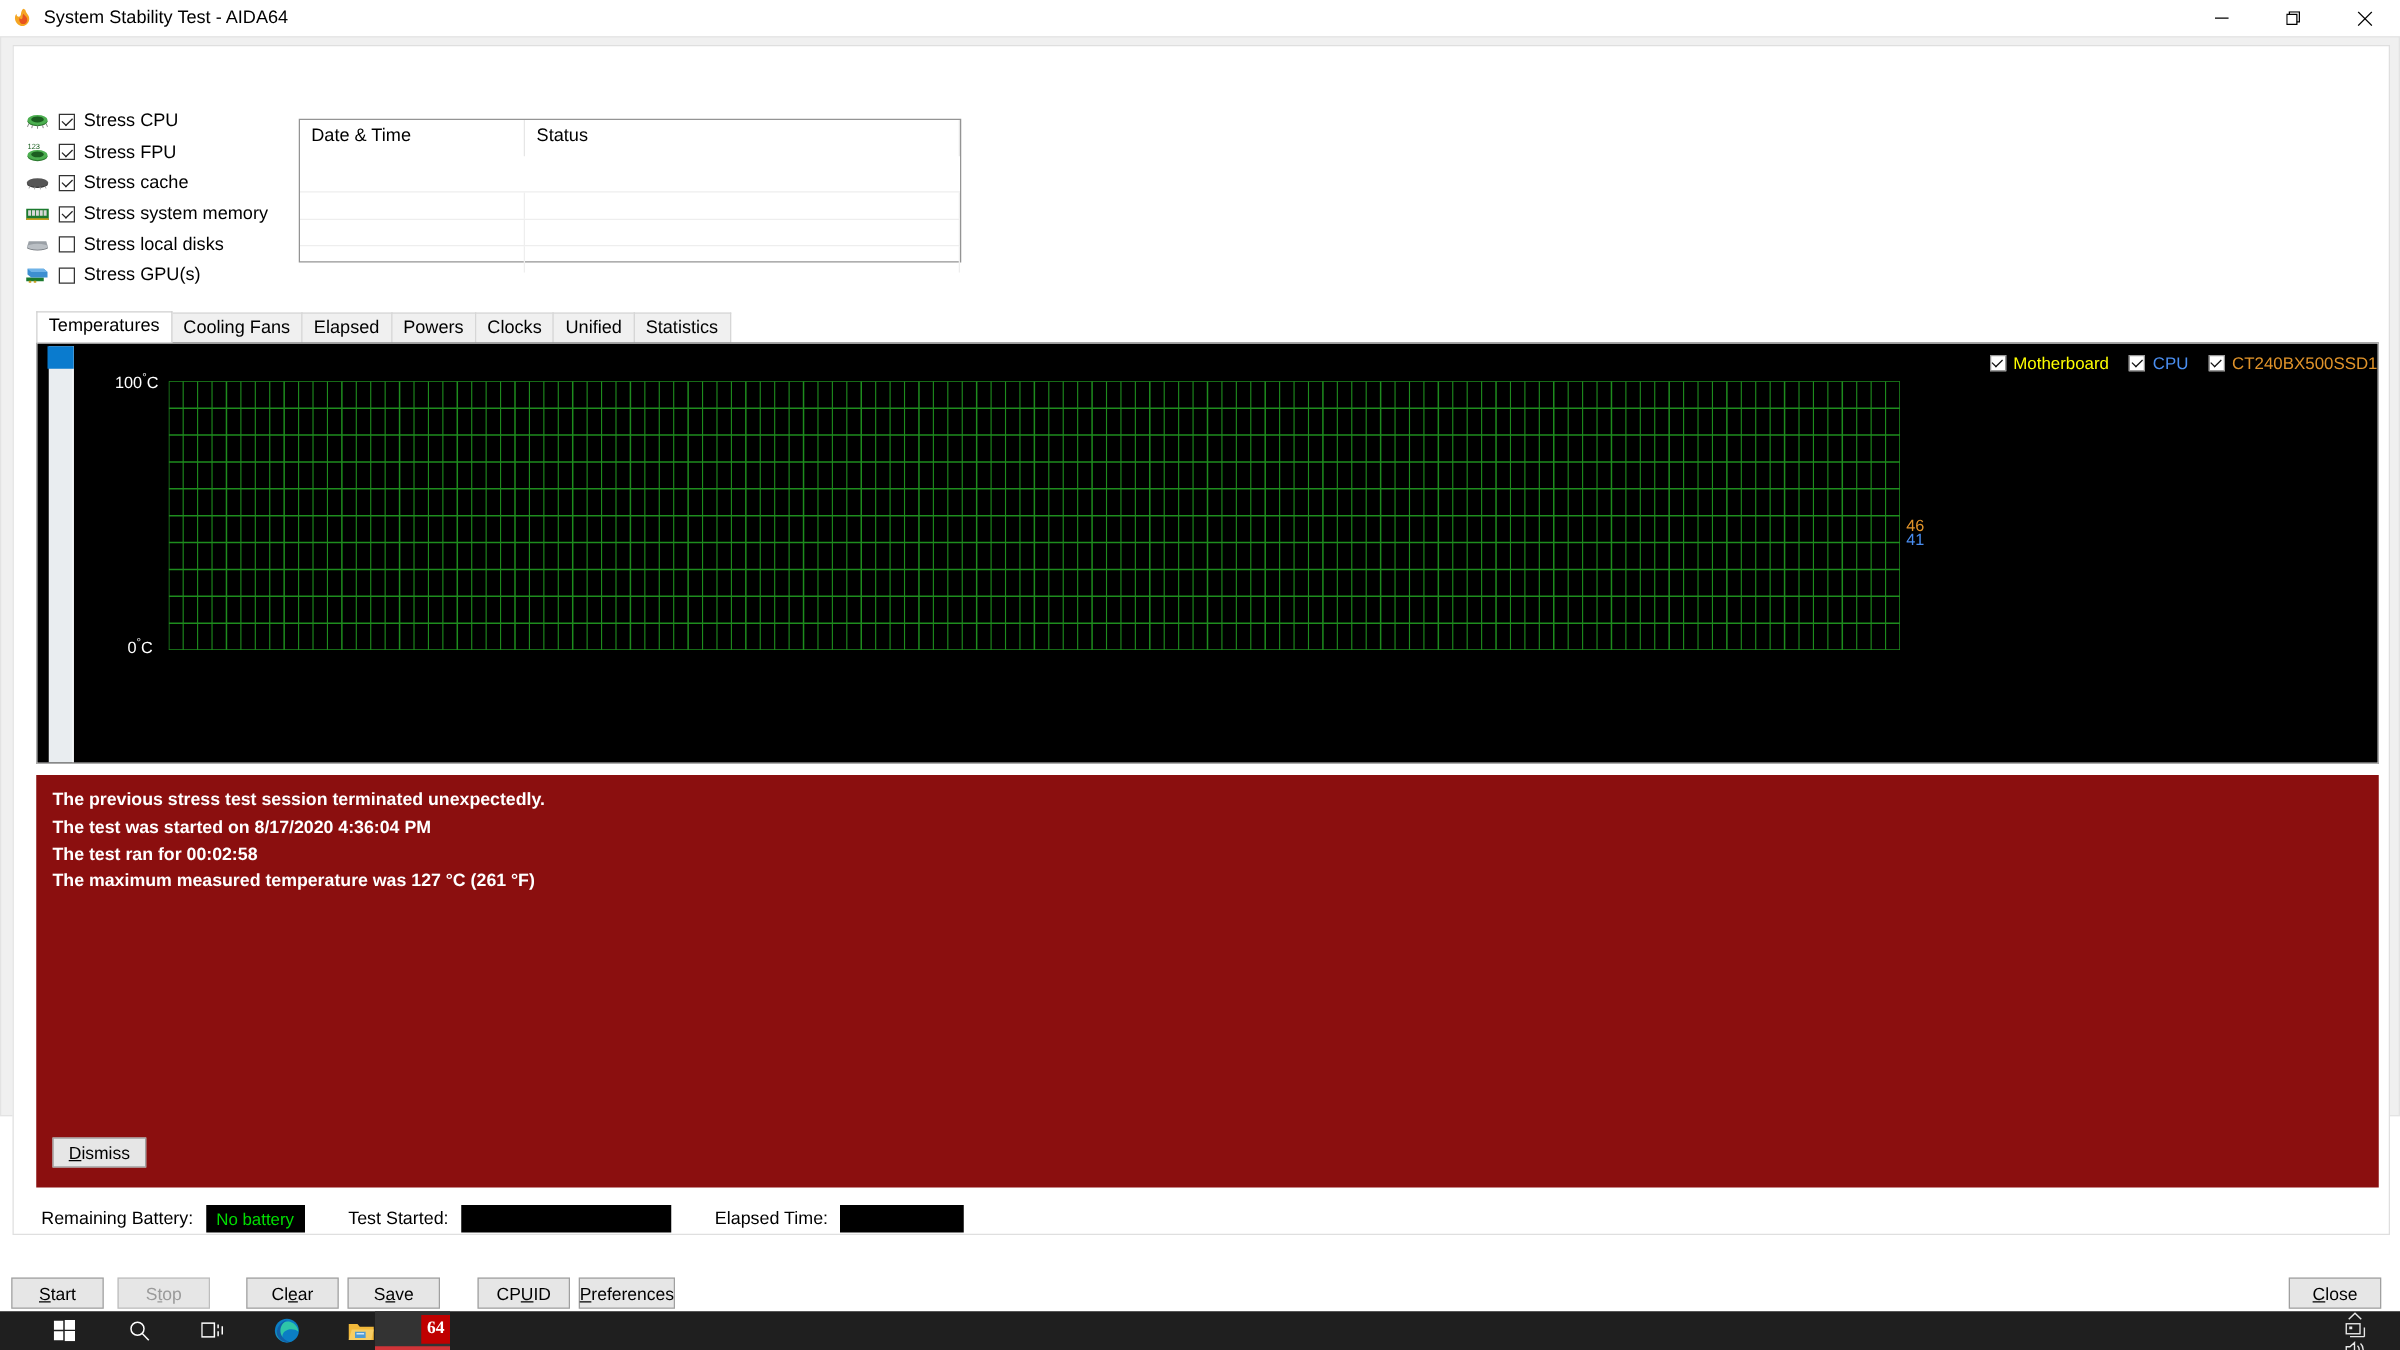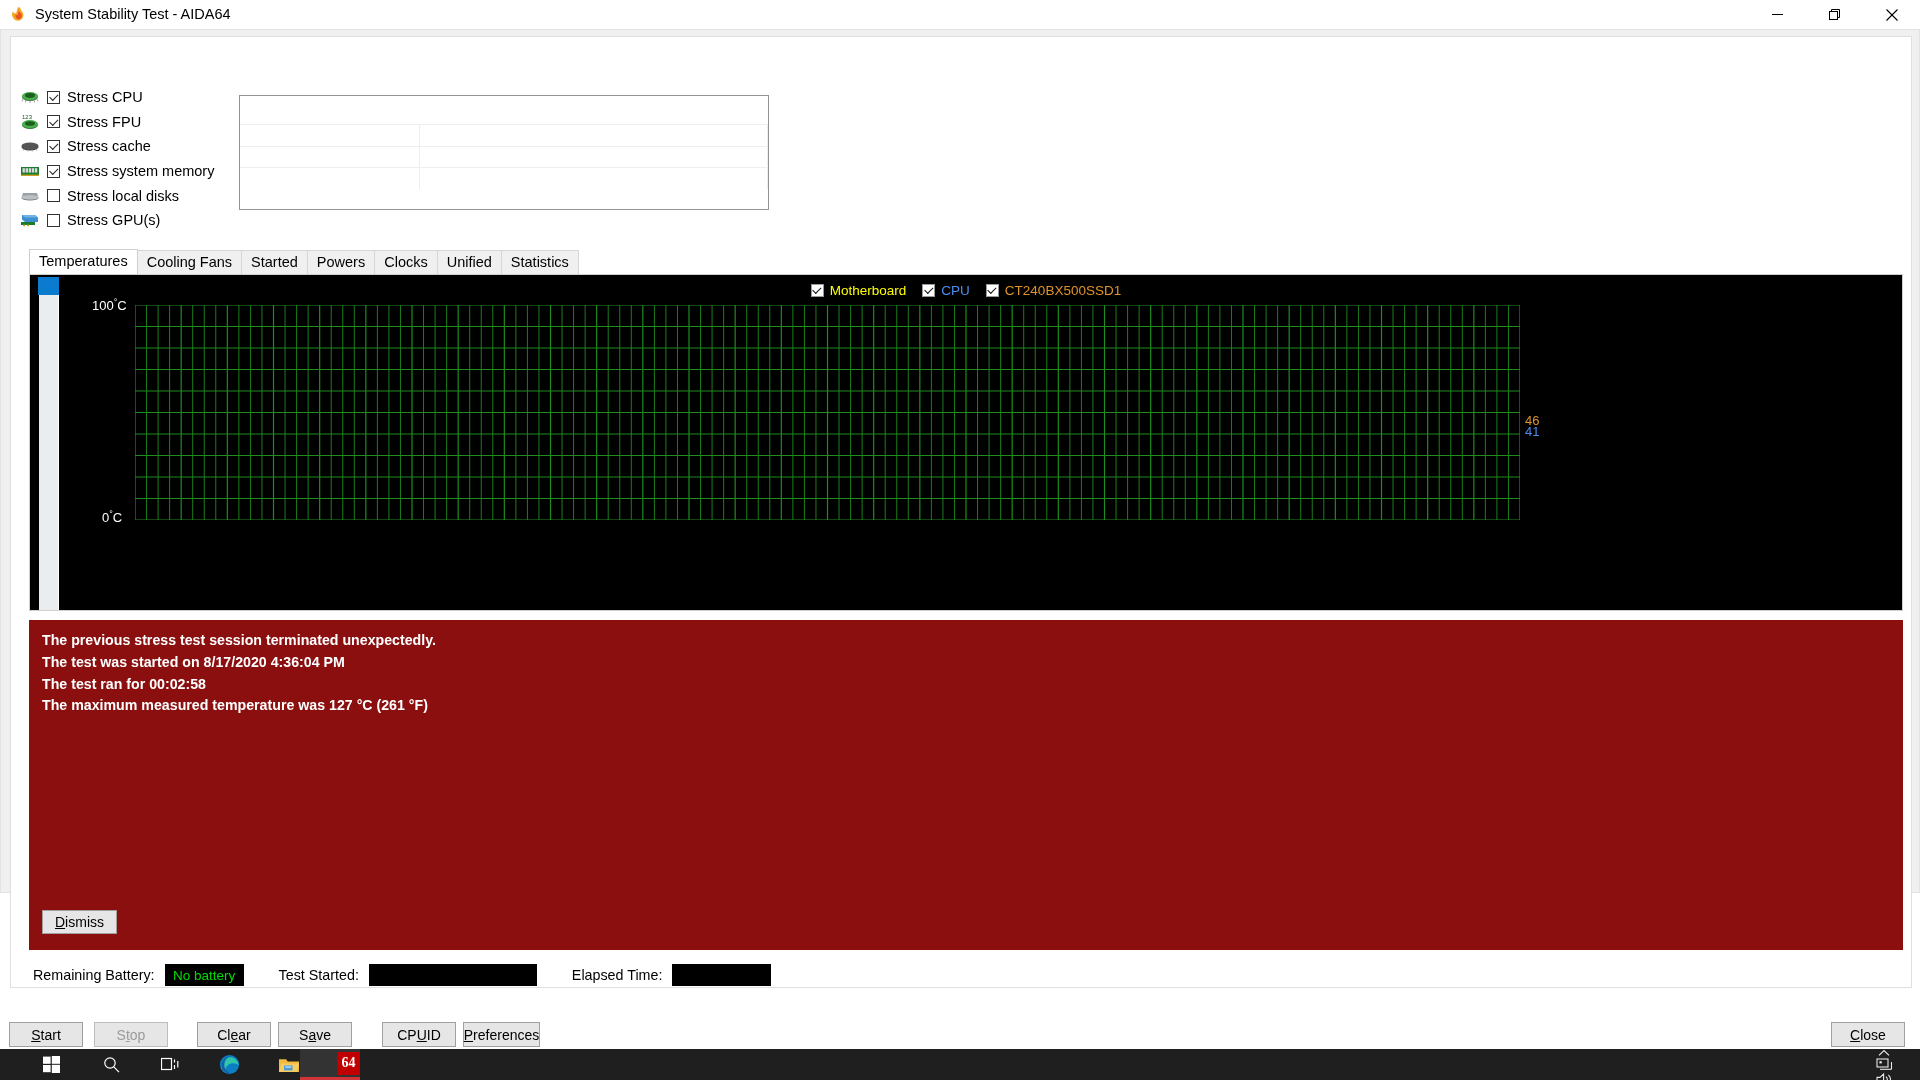--- a/index.html
+++ b/index.html
@@ -139,21 +139,21 @@
     background: #e9edf0;
     border-right: 1px solid #ffffff;
   }
   #graph-scroll .thumb {
     position: absolute; top: 0; left: -1px;
     width: 21px; height: 18px;
     background: #0a7bce;
   }
   #legend {
     position: absolute; top: 8px; left: 0; width: 100%;
-    display: flex; justify-content: center; align-items: center;
+    display: flex; justify-content: flex-end; align-items: center;
     gap: 16px;
   }
   .leg-item { display: flex; align-items: center; font-size: 13.5px; }
   .leg-item .lcb {
     width: 13px; height: 13px; background: #fff;
     border: 1px solid #999; margin-right: 6px;
     display:flex; align-items:center; justify-content:center;
   }
   .leg-item .lcb::after {
     content:""; width: 7px; height: 3.5px;
@@ -387,41 +387,45 @@
             <rect x="3" y="11.6" width="2" height="1.6" fill="#c8a020"></rect>
             <rect x="7" y="11.6" width="2" height="1.6" fill="#c8a020"></rect>
           </svg>
         </span>
         <span class="cb"></span>
         <span class="slabel">Stress GPU(s)</span>
       </div>
     </div>
 
     <div id="log-table">
+      <div id="log-head">
+        <div class="th c1">Date &amp; Time</div>
+        <div class="th c2">Status</div>
+      </div>
       <div id="log-body">
         <div id="log-spacer"></div>
         <div class="lrow">
             <div class="lc1"></div>
             <div class="lc2"></div>
           </div>
         <div class="lrow">
             <div class="lc1"></div>
             <div class="lc2"></div>
           </div>
         <div class="lrow">
             <div class="lc1"></div>
             <div class="lc2"></div>
           </div>
       </div>
     </div>
 
     <div id="tabs">
       <div class="tab active">Temperatures</div>
       <div class="tab">Cooling Fans</div>
-      <div class="tab">Started</div>
+      <div class="tab">Elapsed</div>
       <div class="tab">Powers</div>
       <div class="tab">Clocks</div>
       <div class="tab">Unified</div>
       <div class="tab">Statistics</div>
     </div>
 
     <div id="graph-wrap">
 
       <div id="graph-scroll">
         <div class="thumb"></div>

